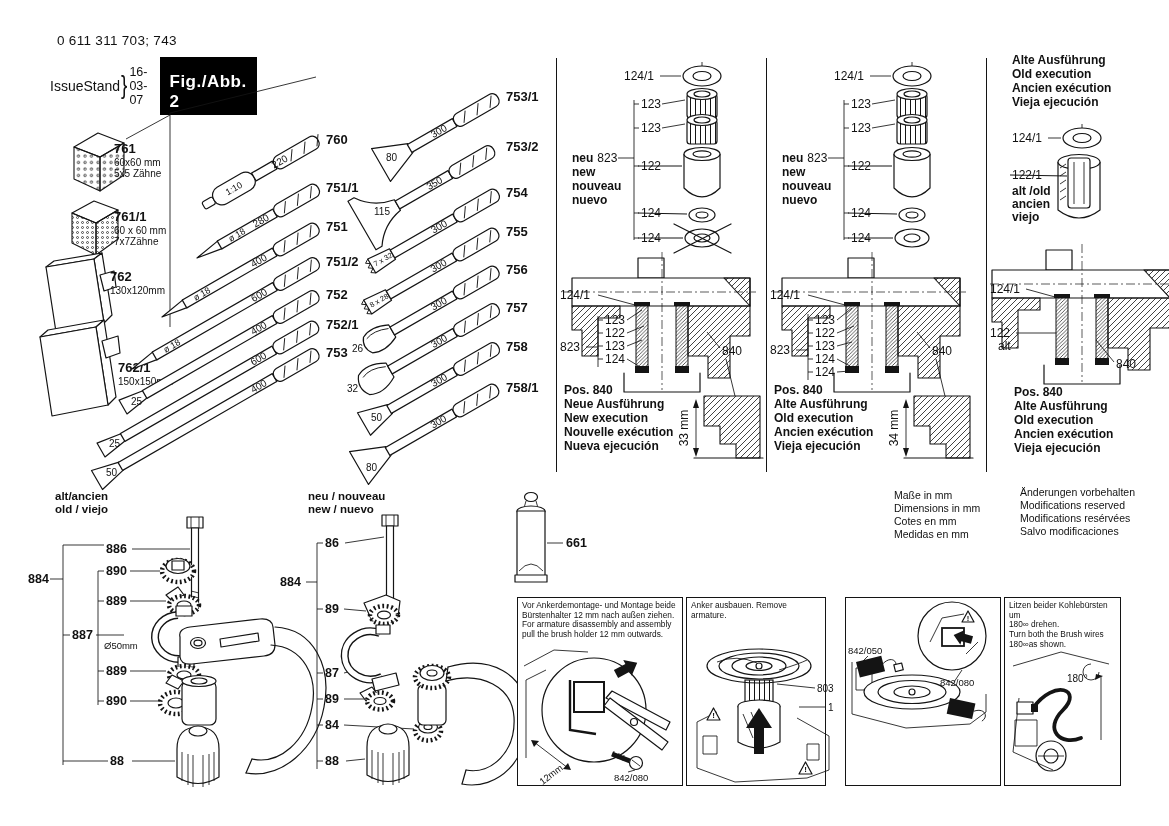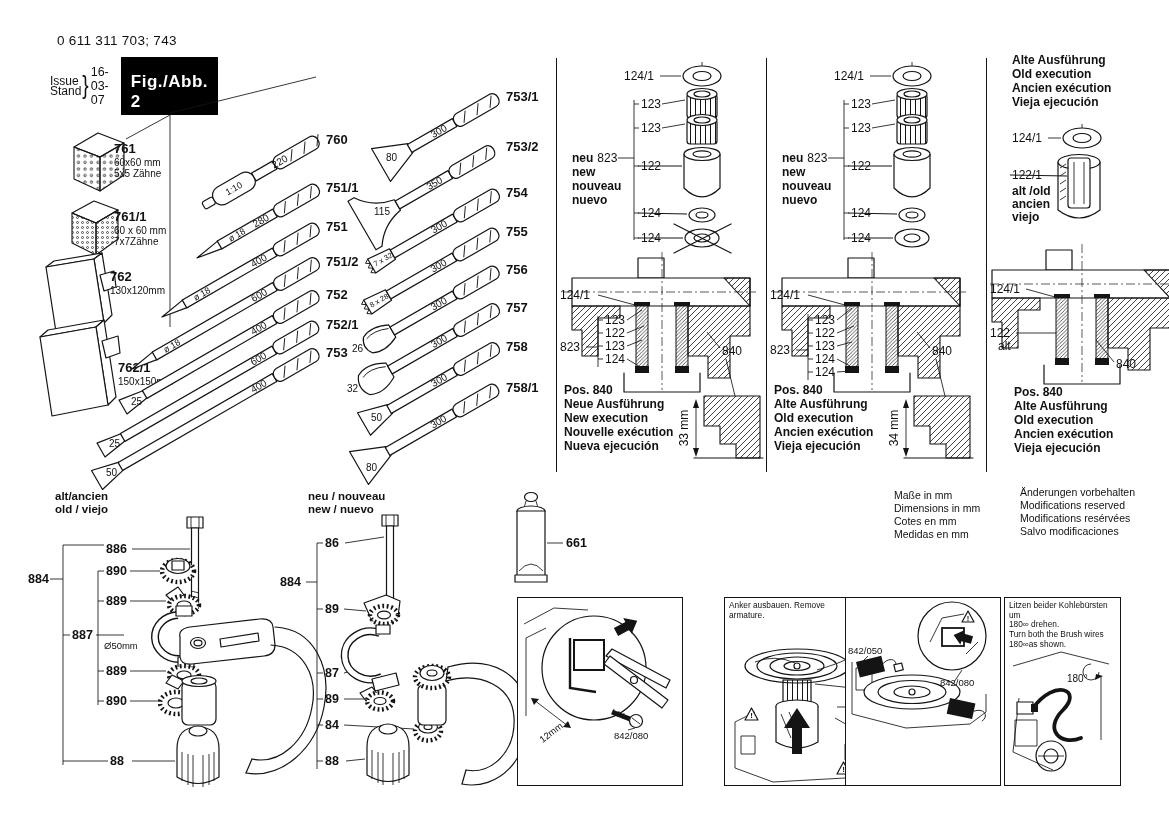--- a/index.html
+++ b/index.html
@@ -18,21 +18,21 @@
   .pn2{font-size:12.5px;font-weight:bold;}
   .lbl{font-size:12px;}
   .dim{font-size:10px;}
   .dim9{font-size:9px;}
   .hdr{font-size:12px;font-weight:bold;}
   .h11{font-size:11.5px;font-weight:bold;}
   .strike{stroke:#141414;stroke-width:1;}
   #header{position:absolute;left:57px;top:33px;}
   #doc-number{font-size:13.5px;letter-spacing:.3px;}
   .issue-row{position:absolute;left:-7px;top:24px;display:flex;align-items:center;}
-  .iss{font-size:12px;line-height:10px;display:flex;flex-direction:column;}
+  .iss{font-size:14px;line-height:10px;display:flex;flex-direction:row;}
   .brace{font-size:19px;transform:scaleY(1.35);margin:0 2px 0 1px;font-weight:300;}
   .date{font-size:12.5px;}
   .figbox{background:#000;color:#fff;font-weight:bold;font-size:17px;
           padding:15px 10px 3px 10px;margin-left:12px;letter-spacing:.5px;}
   .vdiv{position:absolute;width:1.4px;background:#141414;top:58px;height:414px;}
   .note{position:absolute;font-size:10.5px;line-height:13px;}
   .note span{display:block;margin-left:16px;}
   .ibox{position:absolute;top:597px;height:189px;border:1.5px solid #141414;background:#fff;box-sizing:border-box;}
   .caption{font-size:8.3px;line-height:9.7px;padding:3px 3px 0 4px;}
   .caption span{display:block;}
@@ -637,20 +637,26 @@
   <span>Medidas en mm</span>
 </div>
 <div class="note" style="left:1004px;top:486px">
   <span>Änderungen vorbehalten</span>
   <span>Modifications reserved</span>
   <span>Modifications resérvées</span>
   <span>Salvo modificaciones</span>
 </div>
 
 <div class="ibox" style="left:517px;width:166px">
+  <div class="caption">
+    <span>Vor Ankerdemontage- und Montage beide</span>
+    <span>Bürstenhalter 12 mm nach außen ziehen.</span>
+    <span>For armature disassembly and assembly</span>
+    <span>pull the brush holder 12 mm outwards.</span>
+  </div>
   <svg style="position:static" width="162" height="144" viewBox="0 0 162 144">
     <path class="thin" d="M6,26 L36,10 L70,12 M8,40 V118 M8,40 L28,30"></path>
     <circle class="ln" cx="76" cy="70" r="52"></circle>
     <rect x="56" y="42" width="30" height="30" fill="none" stroke="#141414" stroke-width="2"></rect>
     <path d="M52,40 L52,90 L78,94" fill="none" stroke="#141414" stroke-width="2.4"></path>
     <g transform="translate(98,34) rotate(-28)">
       <polygon class="blk" points="0,-4.5 13,-4.5 13,-9 24,0 13,9 13,4.5 0,4.5"></polygon>
     </g>
     <g>
       <polygon class="lnf" points="88,58 148,90 152,82 94,51"></polygon>
@@ -665,21 +671,21 @@
     </g>
     <line class="thin" x1="16" y1="102" x2="50" y2="128"></line>
     <polygon class="blk" points="13,100 21,101 16,107"></polygon>
     <polygon class="blk" points="53,130 45,129 50,123"></polygon>
     <text font-size="9.5" transform="rotate(-37 28 140)" x="22" y="142">12mm</text>
     <text font-size="9.5" x="96" y="141">842/080</text>
     <line class="thin" x1="110" y1="132" x2="117" y2="130"></line>
   </svg>
 </div>
 
-<div class="ibox" style="left:724px;width:140px">
+<div class="ibox" style="left:686px;width:140px">
   <div class="caption">
     <span>Anker ausbauen. Remove armature.</span>
   </div>
   <svg style="position:static" width="152" height="170" viewBox="0 0 152 170">
     <g>
       <ellipse class="lnf" cx="72" cy="46" rx="52" ry="17"></ellipse>
       <ellipse class="lnf" cx="72" cy="46" rx="40" ry="13"></ellipse>
       <ellipse class="lnf" cx="72" cy="46" rx="27" ry="9"></ellipse>
       <ellipse class="lnf" cx="72" cy="46" rx="13" ry="4.5"></ellipse>
       <circle class="lnf" cx="72" cy="46" r="3"></circle>

